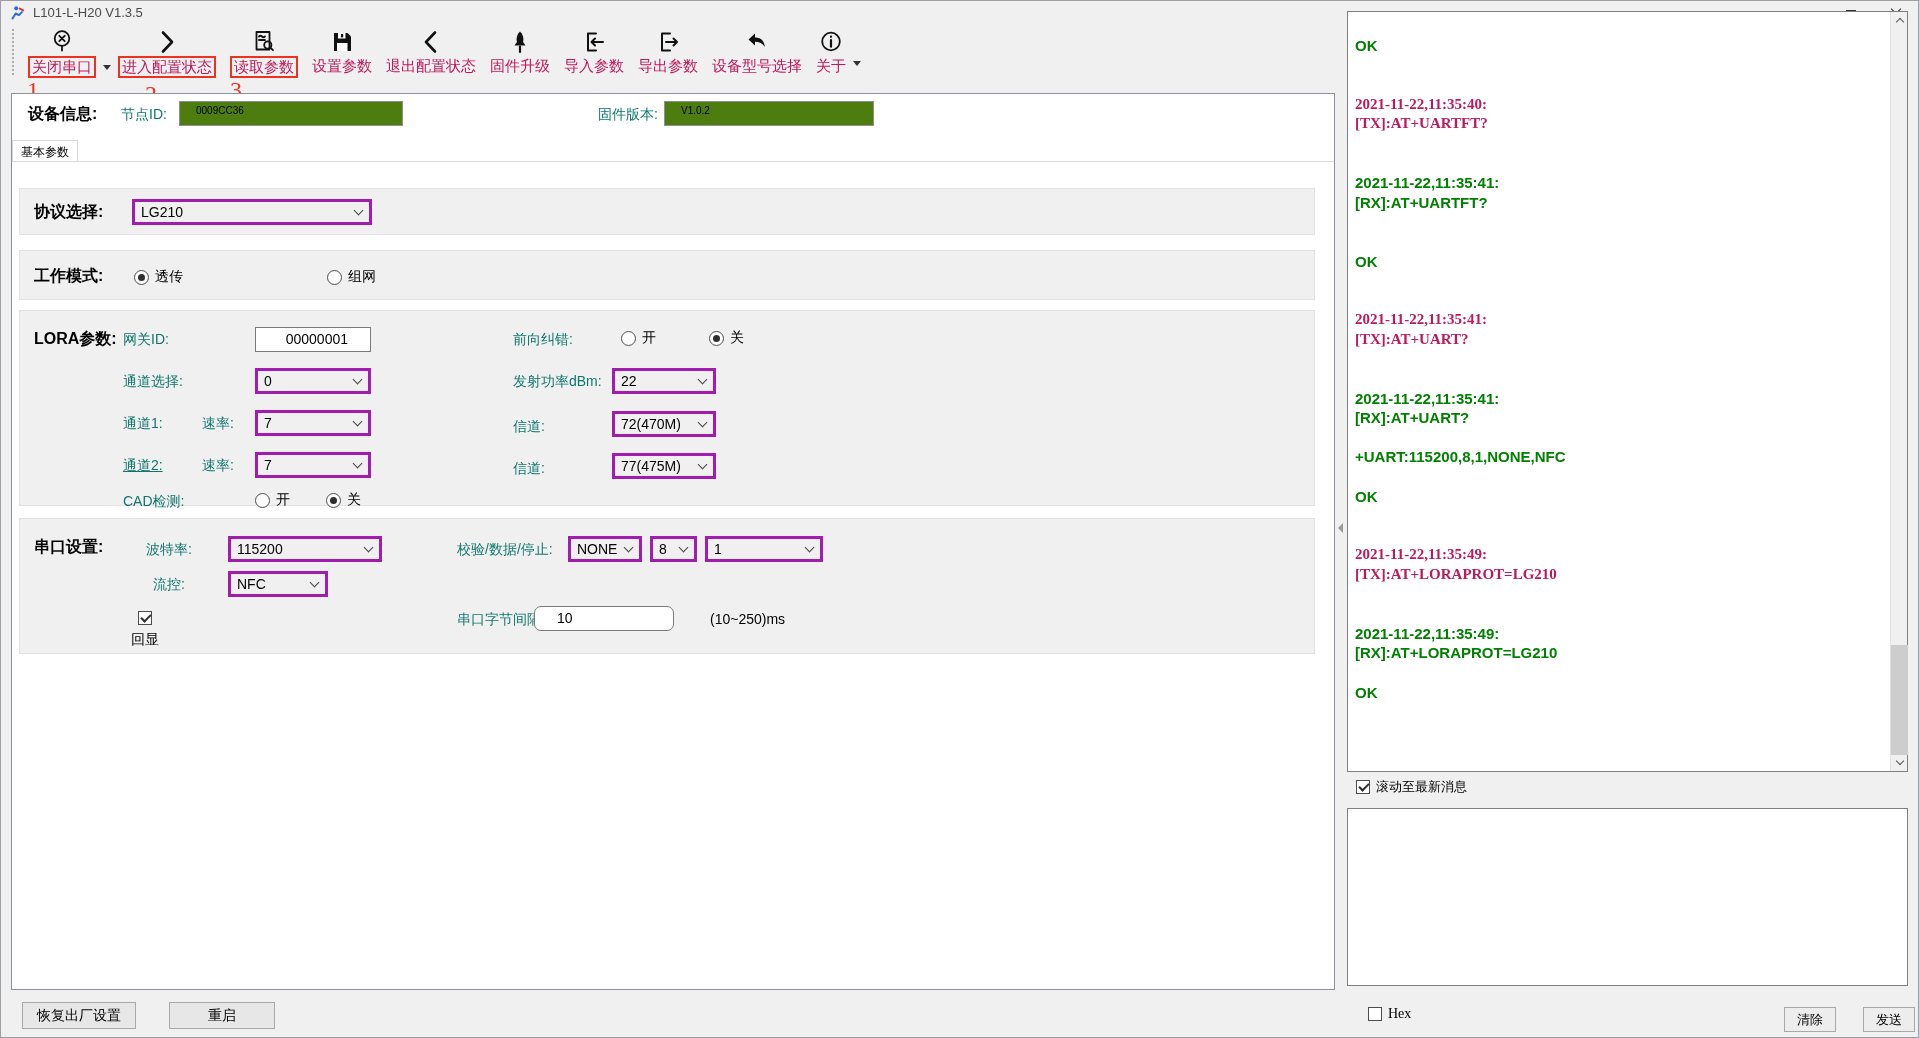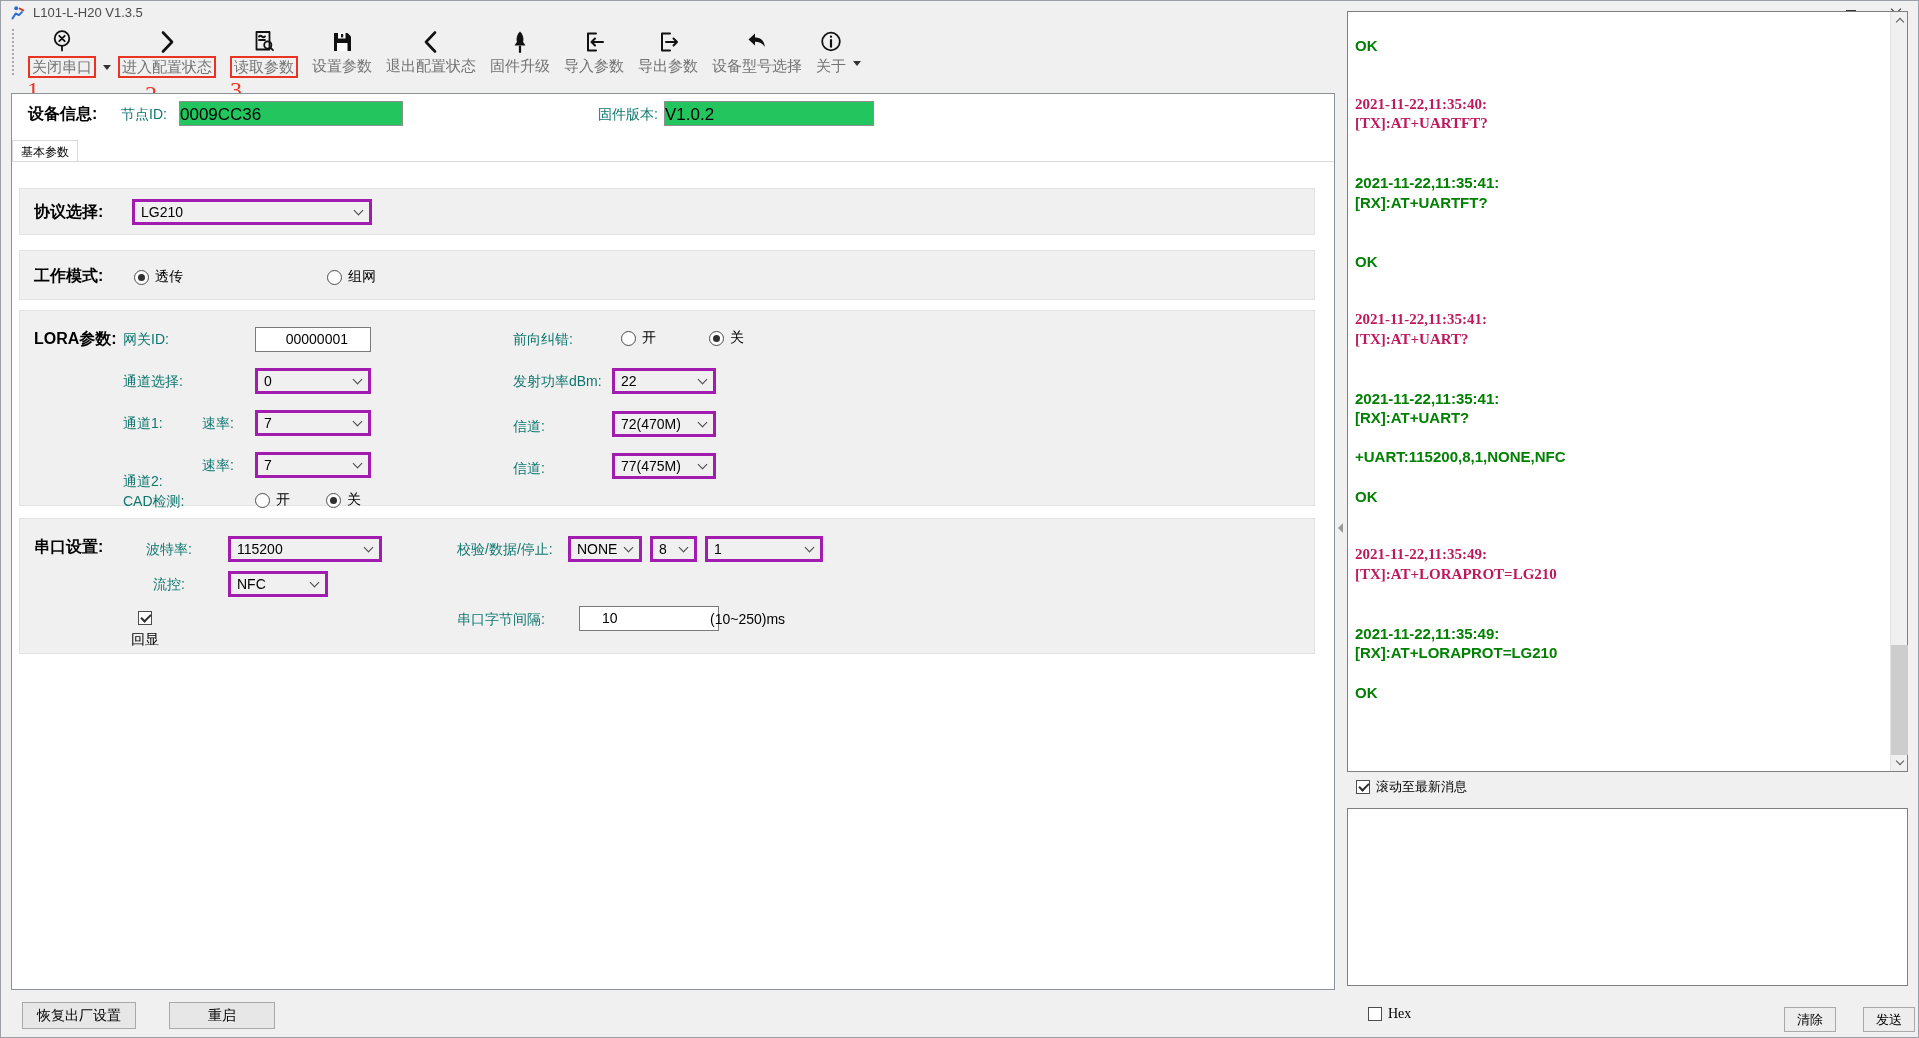--- a/index.html
+++ b/index.html
@@ -19,36 +19,36 @@
   .glyph-close::before,.glyph-close::after { content:""; position:absolute; left:-1px; top:5px; width:14px; height:0; border-top:1px solid #333; }
   .glyph-close::before { transform:rotate(45deg); }
   .glyph-close::after { transform:rotate(-45deg); }
 
   
   .toolbar { position:absolute; left:0; top:26px; width:100%; height:54px; display:flex; align-items:flex-start; padding-left:11px; }
   .gripper { width:5px; height:46px; border-left:2px dotted #aaa; margin-right:4px; margin-top:2px; }
   .tb-btn { display:flex; flex-direction:column; align-items:center; padding:1px 7px 0 7px; cursor:default; }
   .tb-icon { height:27px; display:flex; align-items:flex-end; justify-content:center; }
   .tb-icon svg { stroke:#111; fill:none; stroke-width:1.8; stroke-linecap:round; stroke-linejoin:round; }
-  .tb-lbl { font-size:15px; color:#737373; line-height:20px; white-space:nowrap; margin-top:1px; }
+  .tb-lbl { font-size:15px; color:#be185d; line-height:20px; white-space:nowrap; margin-top:1px; }
   .tb-lbl.hl { border:2px solid #ea3323; padding:0 2px; line-height:18px; }
   .tb-caret { width:0; height:0; border-left:4px solid transparent; border-right:4px solid transparent; border-top:5px solid #333; margin-top:38px; }
   .tb-caret.small { margin-top:34px; }
   .step-num { position:absolute; color:#ea3323; font-family:"Liberation Serif","DejaVu Serif",serif; font-size:24px; }
 
   
   .main-panel { position:absolute; left:10px; top:92px; width:1324px; height:897px; background:#fff; border:1px solid #8d9199; }
   .dev-row { position:absolute; left:0; top:7px; width:100%; height:26px; }
   .dev-title { position:absolute; left:16px; top:3px; font-size:16px; font-weight:bold; }
   .lbl { font-size:14px; color:#0f766e; white-space:nowrap; }
   .dev-lbl-node { position:absolute; left:109px; top:5px; }
   .dev-in-node { position:absolute; left:167px; top:0; width:224px; }
   .dev-lbl-fw { position:absolute; left:586px; top:5px; }
   .dev-in-fw { position:absolute; left:652px; top:0; width:210px; }
-  .ro-input { height:25px; background:#22c55e; border:1px solid #8f8f8f; font-size:17px; padding:3px 0; color:#000; }
+  .ro-input { height:25px; background:#4d7c0f; border:1px solid #8f8f8f; font-size:10px; padding:3px 16px; color:#000; }
 
   .tabstrip { position:absolute; left:0; top:46px; width:100%; height:22px; border-bottom:1px solid #d9d9d9; }
   .tab { position:absolute; left:0; bottom:0; height:21px; padding:3px 8px; background:#fff; border:1px solid #d9d9d9; border-bottom:none; font-size:12px; }
 
   .section { position:absolute; left:7px; width:1296px; background:#f0f0f0; border:1px solid #e3e3e3; }
   .sec-title { position:absolute; left:14px; font-size:16px; font-weight:bold; white-space:nowrap; }
 
   .combo { position:absolute; height:26px; background:#f0f0f0; border:3px solid #a21caf; display:flex; align-items:center; justify-content:space-between; padding:0 7px 0 6px; font-size:14px; }
   .combo .chev { width:7px; height:7px; border-right:1.4px solid #444; border-bottom:1.4px solid #444; transform:rotate(45deg); margin-top:-3px; flex:none; margin-left:6px; }
   .tin { position:absolute; height:25px; background:#fff; border:1px solid #7a7a7a; font-size:14px; padding:3px 22px; }
@@ -288,21 +288,21 @@
       <div class="combo" style="left:235px; top:99px; width:116px;">
         <span>7</span>
           <span class="chev"></span>
       </div>
       <span class="lbl" style="position:absolute; left:493px; top:107px;">信道:</span>
       <div class="combo" style="left:592px; top:100px; width:104px;">
         <span>72(470M)</span>
           <span class="chev"></span>
       </div>
 
-      <span class="lbl" style="position:absolute; left:103px; top:162px;">通道2:</span>
+      <span class="lbl" style="position:absolute; left:103px; top:146px;text-decoration:underline;">通道2:</span>
       <span class="lbl" style="position:absolute; left:182px; top:146px;">速率:</span>
       <div class="combo" style="left:235px; top:141px; width:116px;">
         <span>7</span>
           <span class="chev"></span>
       </div>
       <span class="lbl" style="position:absolute; left:493px; top:149px;">信道:</span>
       <div class="combo" style="left:592px; top:142px; width:104px;">
         <span>77(475M)</span>
           <span class="chev"></span>
       </div>
@@ -344,21 +344,21 @@
       <div class="combo" style="left:208px; top:52px; width:100px;">
         <span>NFC</span>
           <span class="chev"></span>
       </div>
 
       <div class="check-opt" style="left:111px; top:92px;flex-direction:column;">
         <span class="checkbox on"></span>
         <span>回显</span>
       </div>
       <span class="lbl" style="position:absolute; left:437px; top:92px;">串口字节间隔:</span>
-      <div class="tin" style="left:559px; top:87px; width:140px;">10</div>
+      <div class="tin" style="left:514px; top:87px; width:140px;border-radius:7px;">10</div>
       <span class="hint" style="left:690px; top:92px;">(10~250)ms</span>
     </div>
   </div>
 
   <div class="footer-btn" style="left:21px; top:1001px; width:114px;">恢复出厂设置</div>
   <div class="footer-btn" style="left:168px; top:1001px; width:106px;">重启</div>
 
   <div class="splitter-handle"></div>
 
   <div class="log-box">

